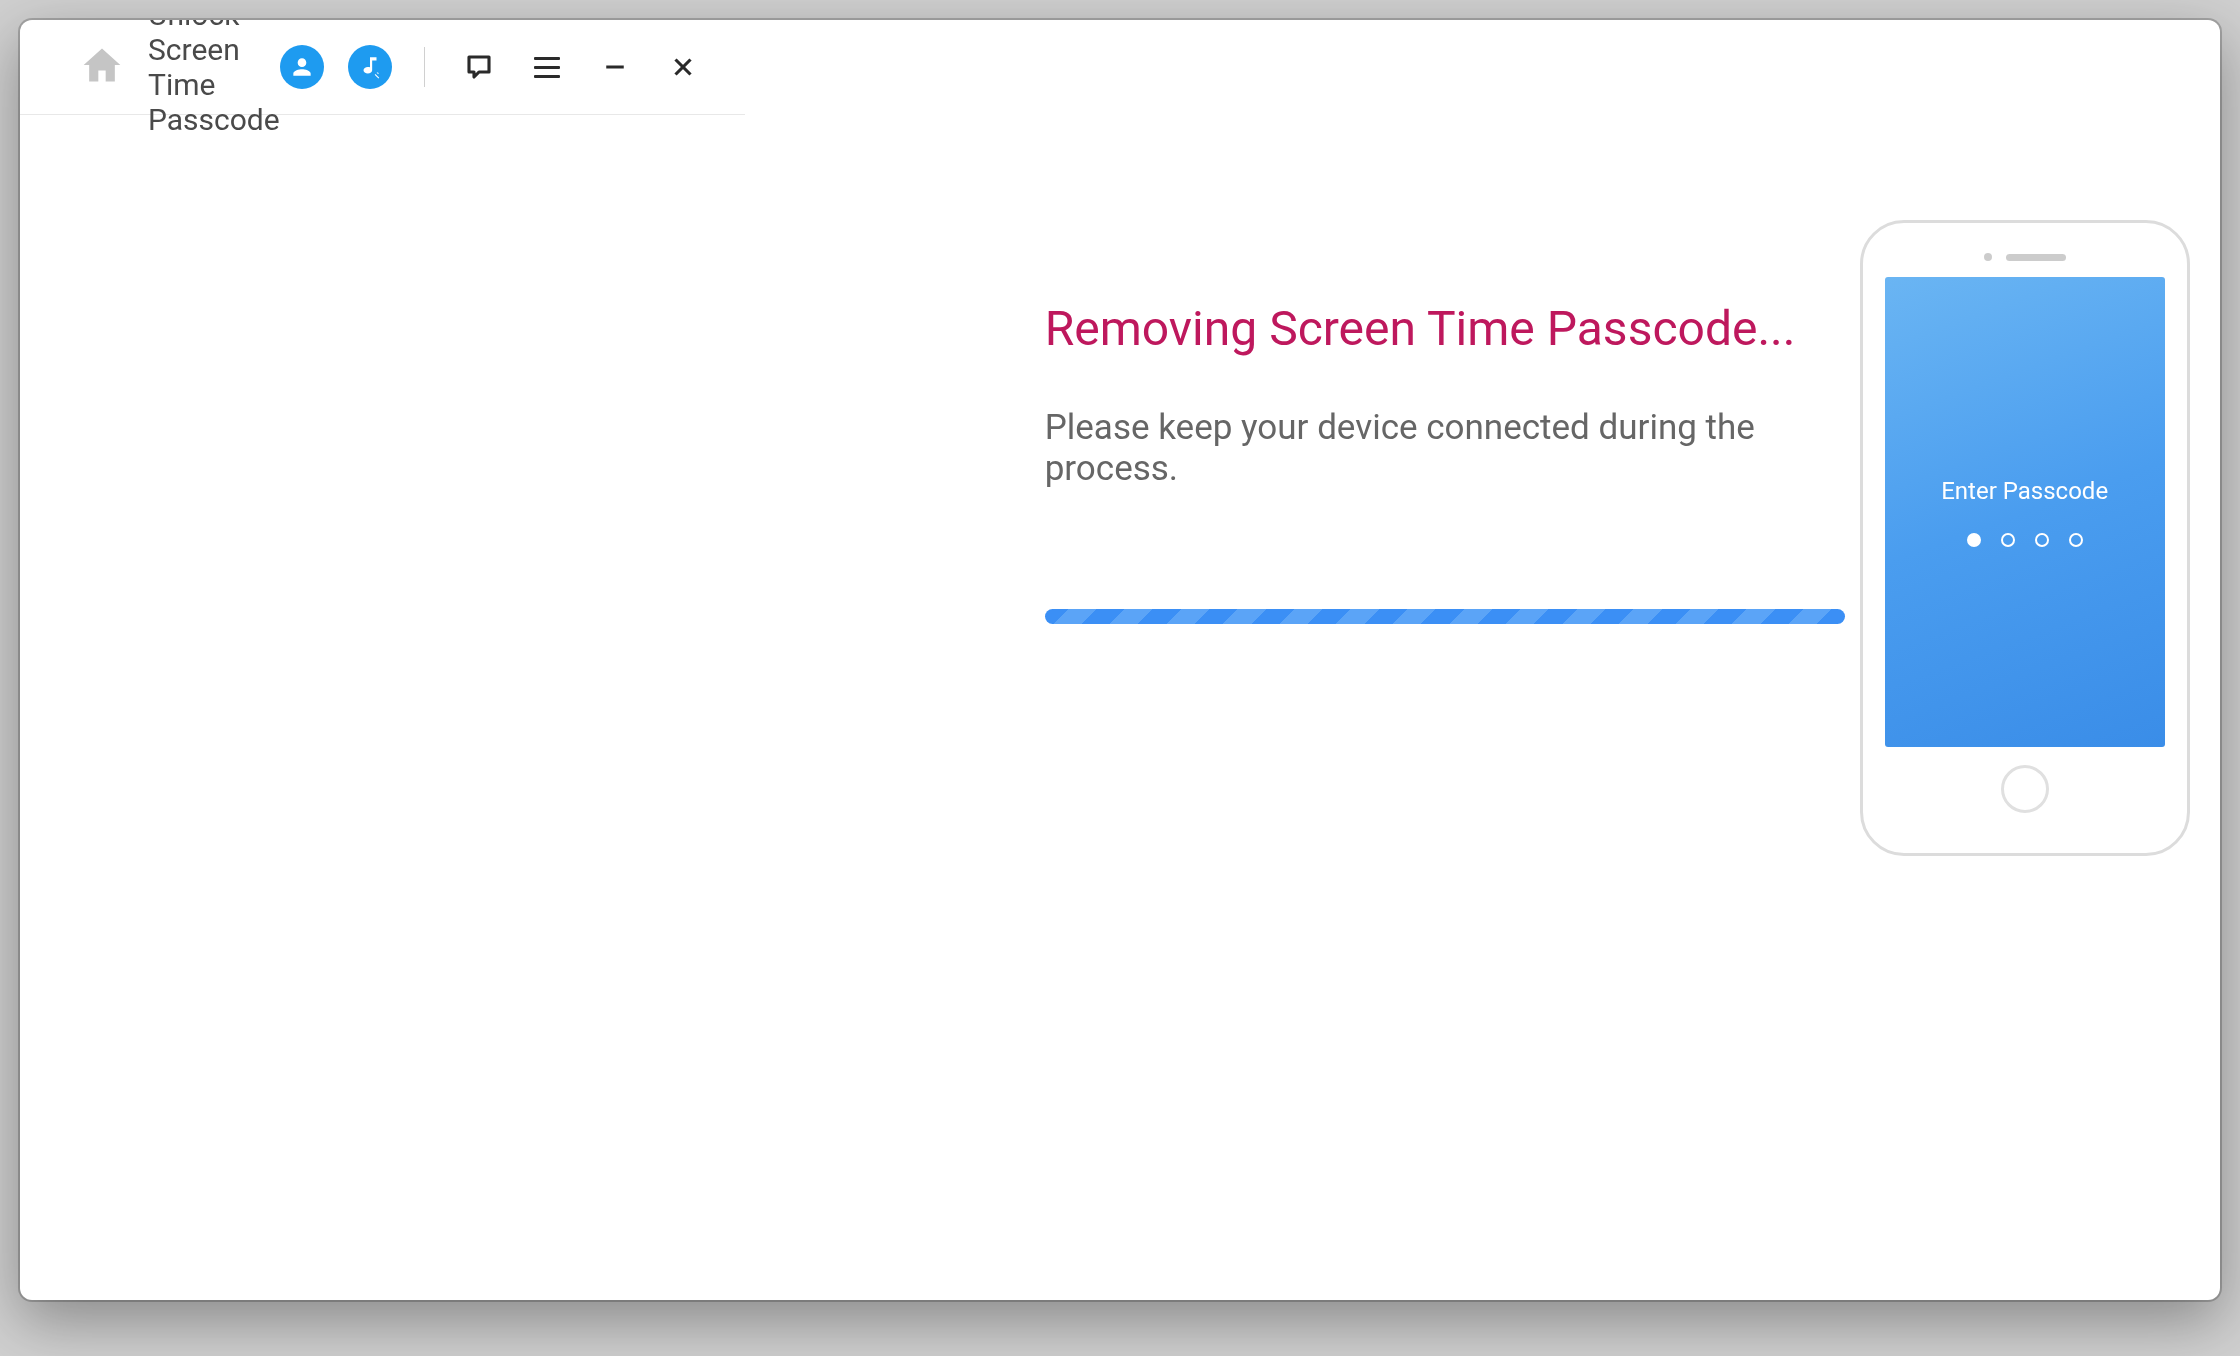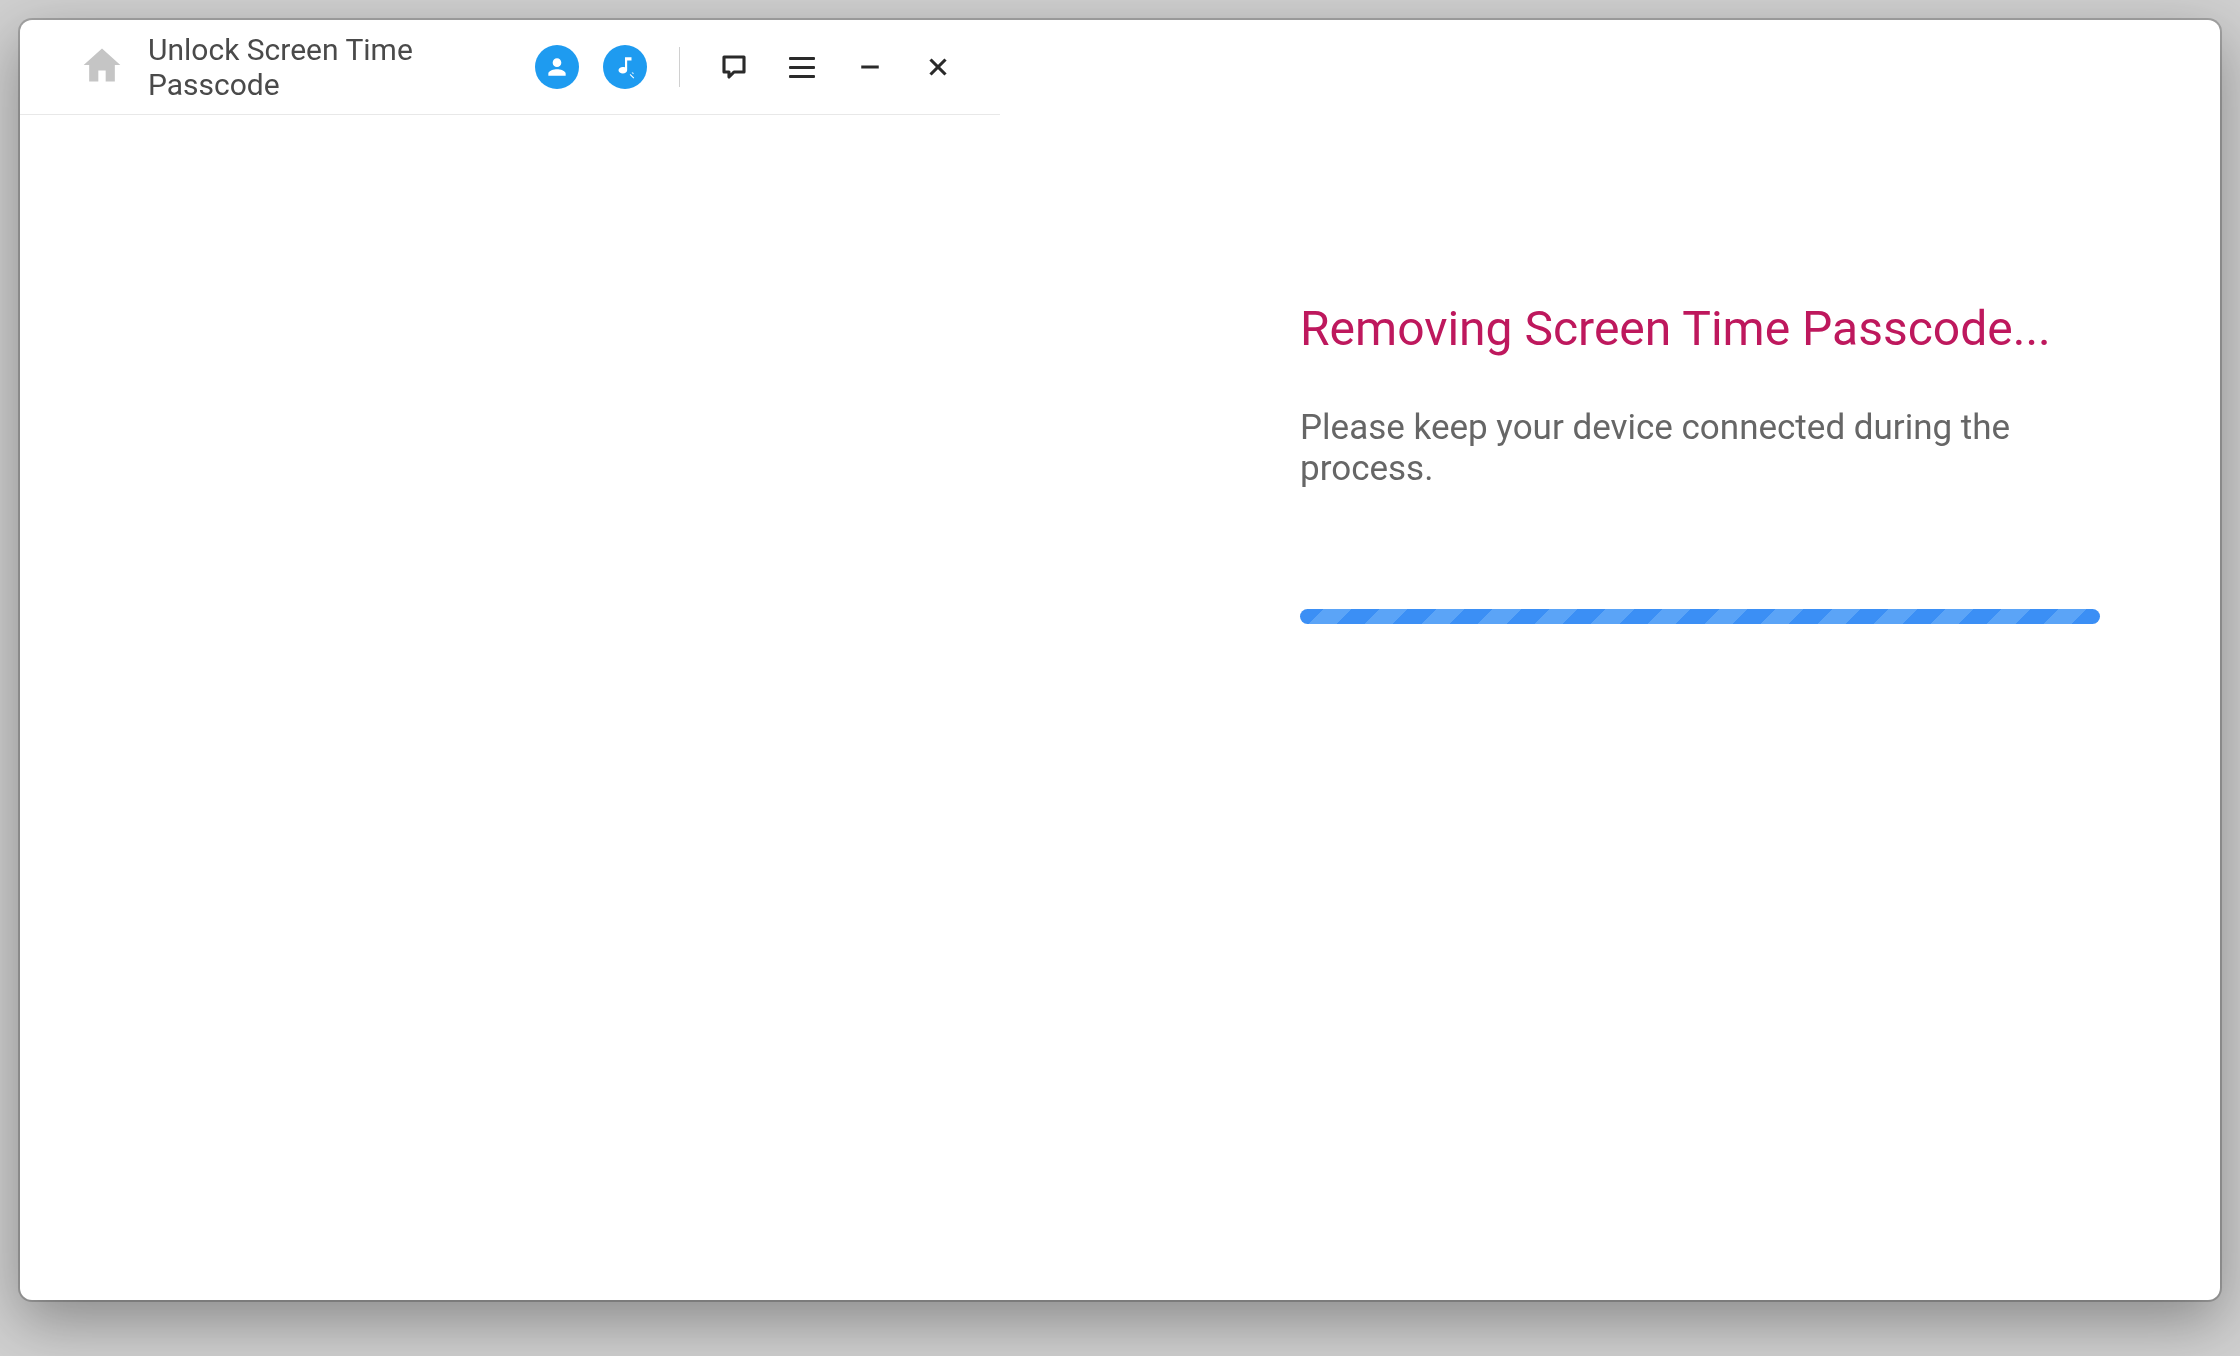--- a/index.html
+++ b/index.html
@@ -260,14 +260,32 @@
     </div>
   </div>
 
   <div class="content">
     <div class="text-section">
       <h1 class="heading">Removing Screen Time Passcode...</h1>
       <p class="subtext">Please keep your device connected during the process.</p>
       <div class="progress-bar"></div>
     </div>
 
+    <div class="phone-section">
+      <div class="phone">
+        <div class="phone-top">
+          <div class="phone-camera"></div>
+          <div class="phone-speaker"></div>
+        </div>
+        <div class="phone-screen">
+          <div class="passcode-label">Enter Passcode</div>
+          <div class="passcode-dots">
+            <div class="dot filled"></div>
+            <div class="dot"></div>
+            <div class="dot"></div>
+            <div class="dot"></div>
+          </div>
+        </div>
+        <div class="phone-home"></div>
+      </div>
+    </div>
   </div>
 </div>
 
 </body></html>

